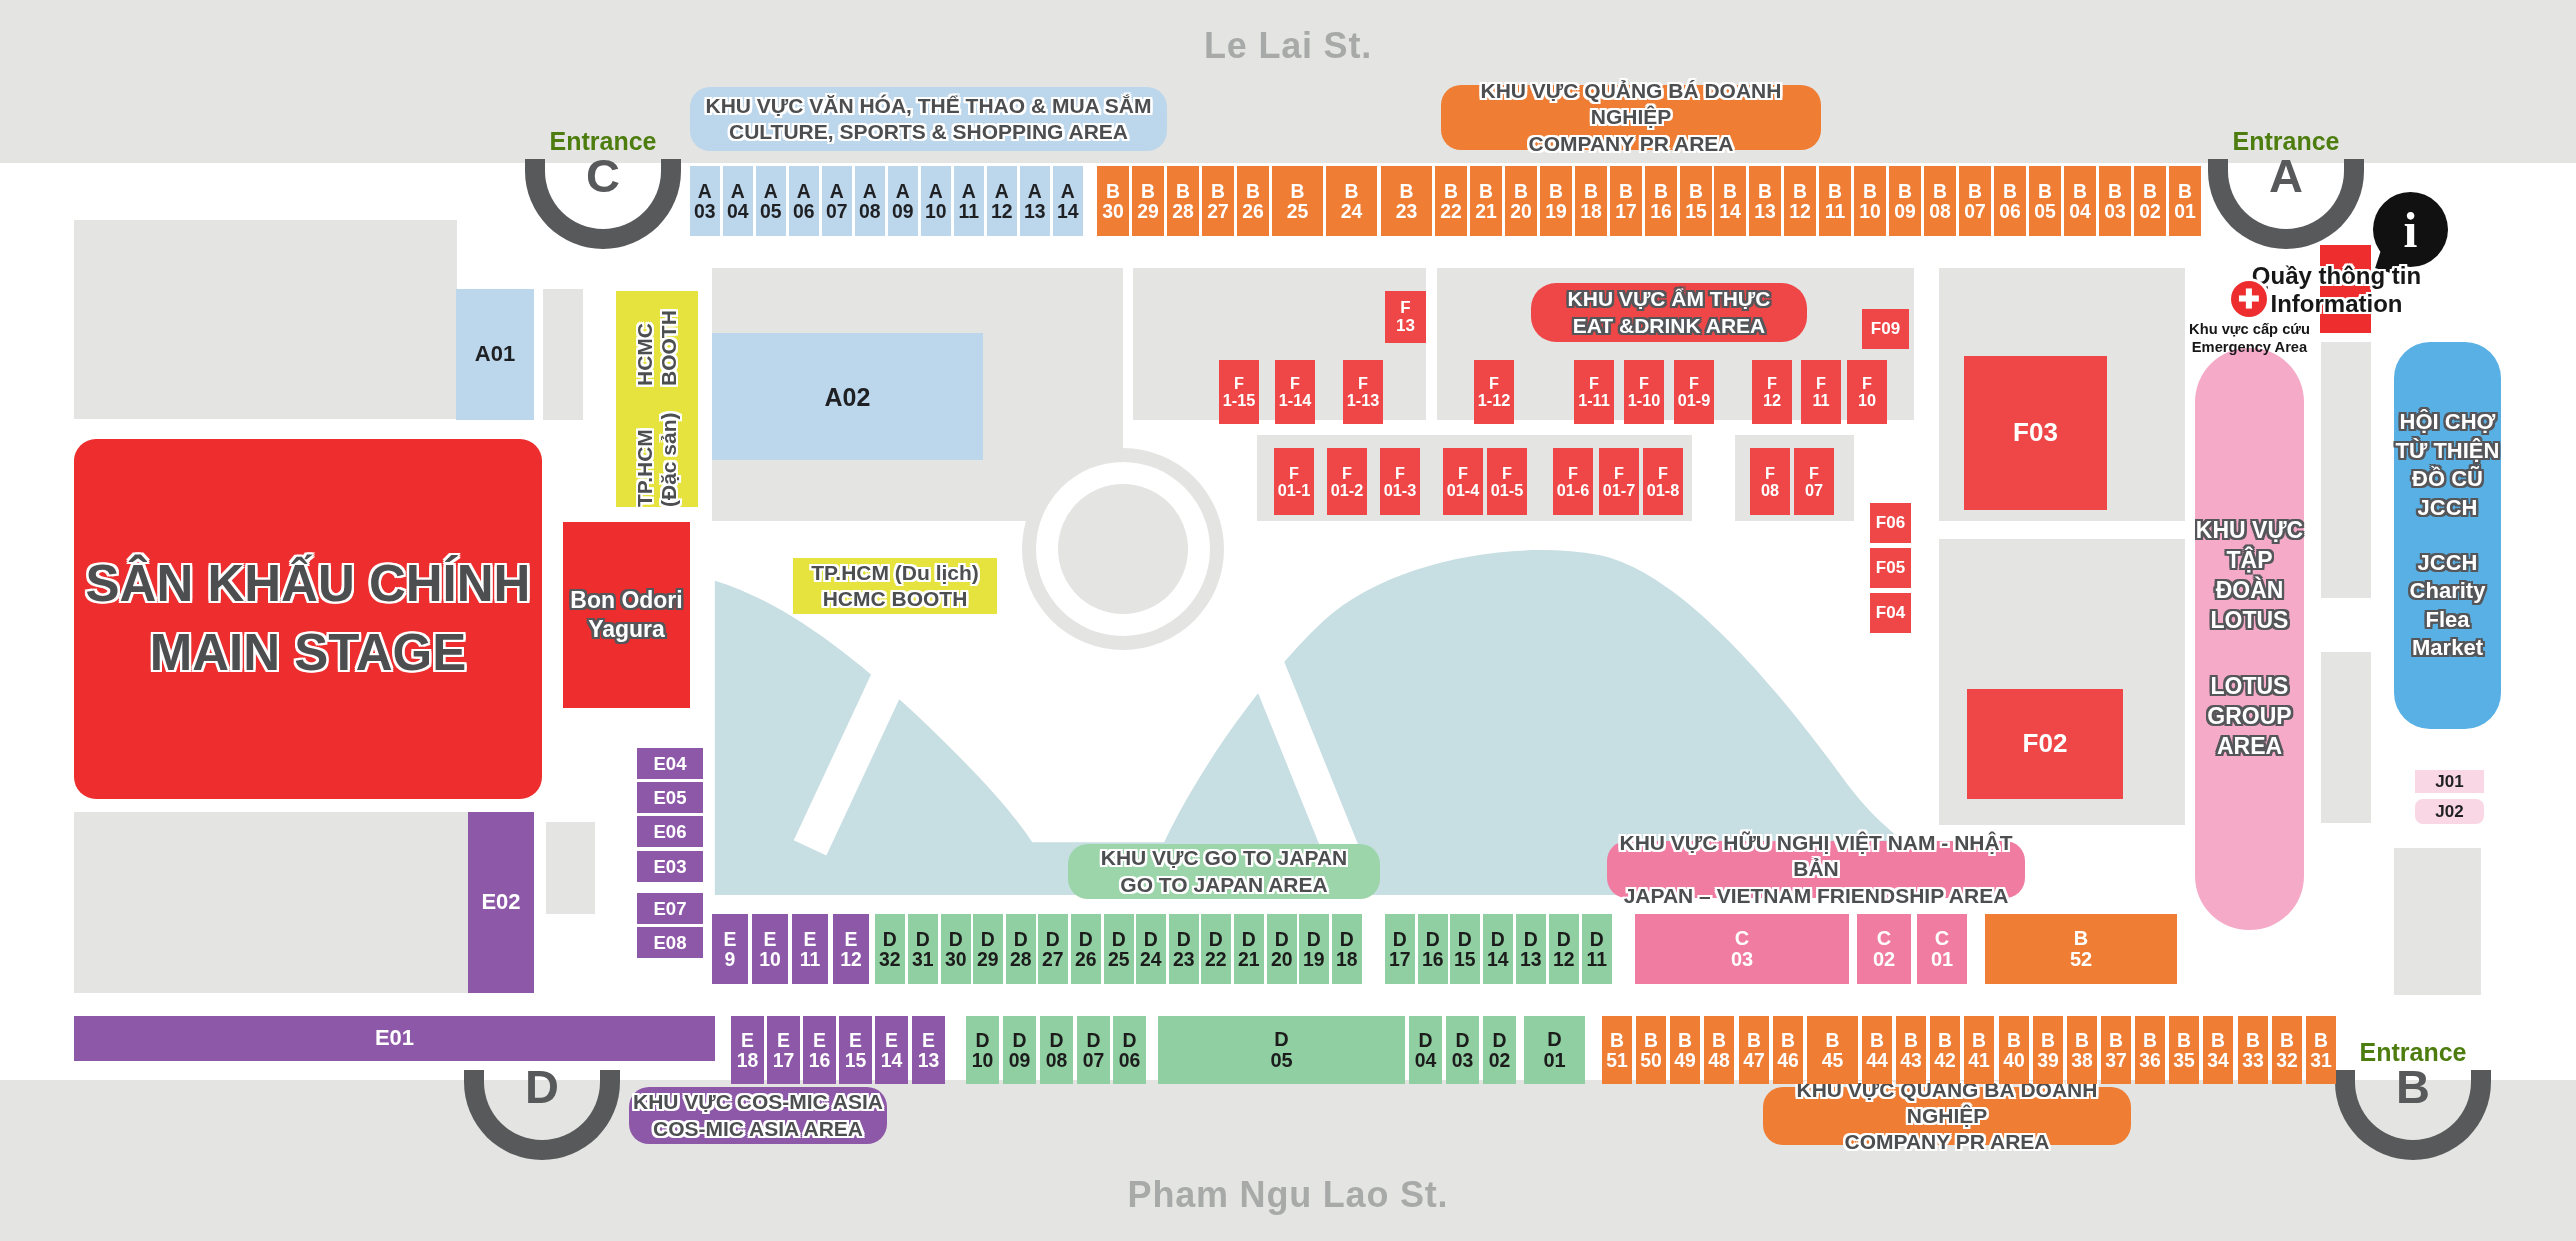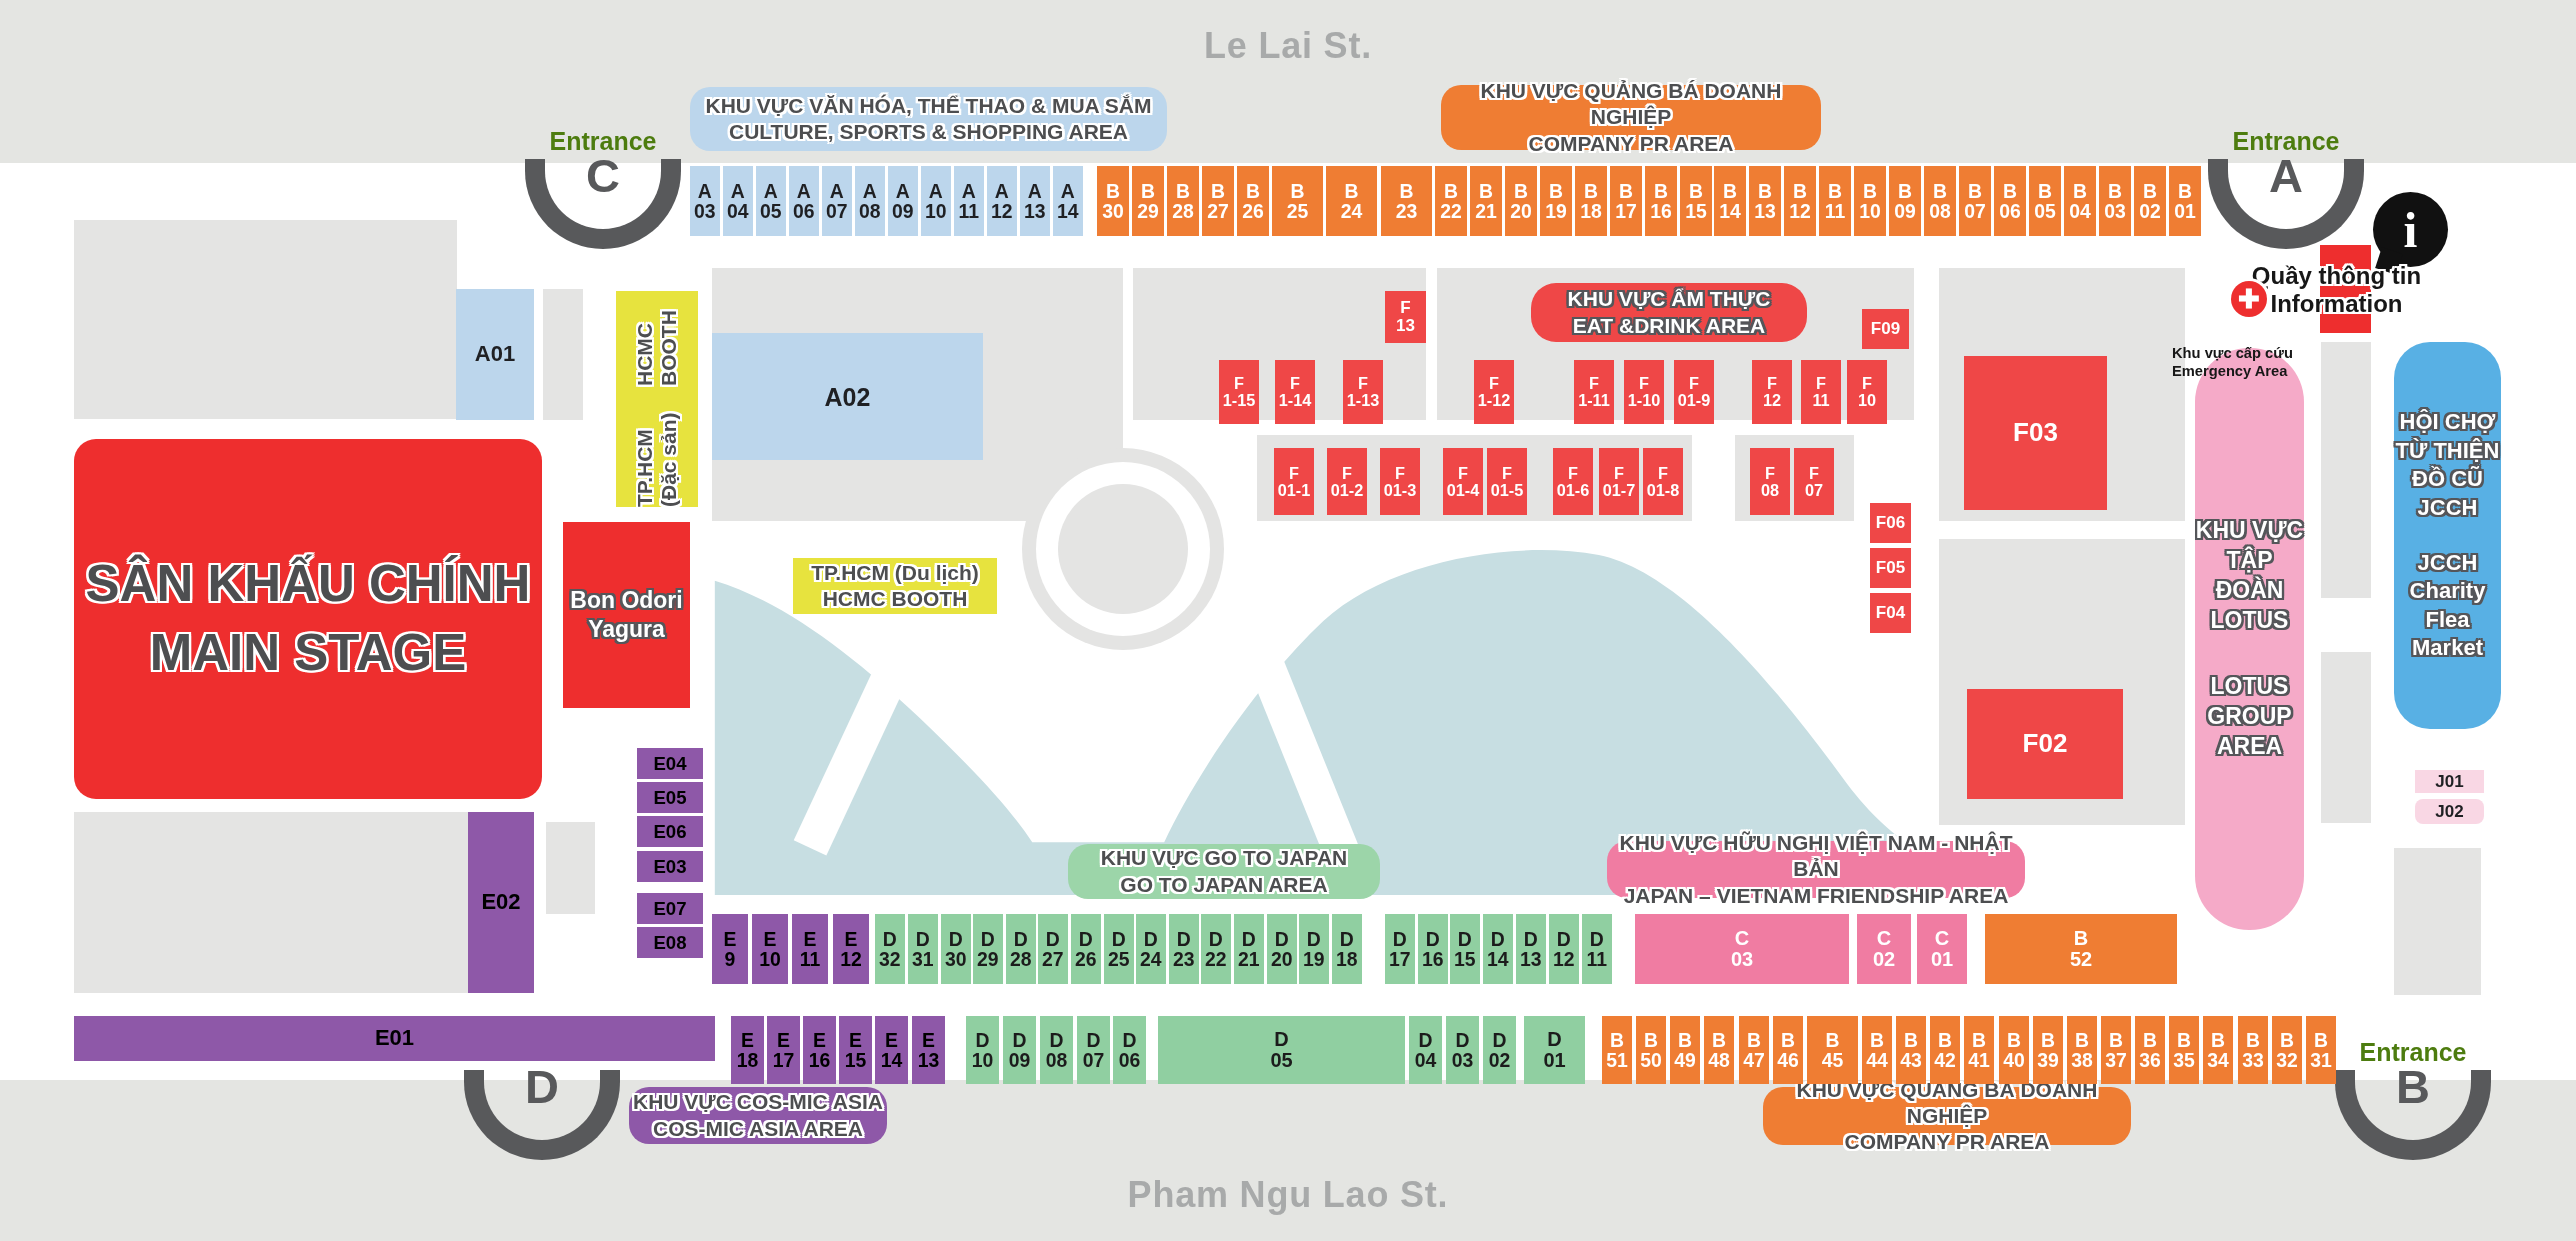--- a/index.html
+++ b/index.html
@@ -7,21 +7,21 @@
   #map{position:relative;width:2576px;height:1242px;overflow:hidden;background:#fff;}
   .abs{position:absolute;}
   .band{position:absolute;left:0;width:100%;height:163px;background:var(--gray-band,#e4e5e2);}
   .street{position:absolute;left:0;width:100%;text-align:center;font-weight:bold;font-size:36px;color:var(--street,#a8aaaa);letter-spacing:0.8px;}
   .gblock{position:absolute;background:var(--gray-block,#e4e4e3);}
   .booth{position:absolute;display:flex;flex-direction:column;align-items:center;justify-content:center;font-weight:bold;text-align:center;line-height:1.04;}
   .booth div{white-space:nowrap;}
   .b-blue{background:var(--blue-booth,#bcd6ec);color:#1f2023;}
   .b-orange{background:var(--orange,#ef7d33);color:#fff;}
   .b-green{background:var(--green,#90cfa1);color:#1c1c1c;}
-  .b-purple{background:var(--purple,#8e58a8);color:#000000;}
+  .b-purple{background:var(--purple,#8e58a8);color:#ffffff;}
   .b-pinkc{background:var(--pink-c,#f07ca2);color:#fff;}
   .b-red{background:var(--red-booth,#ef4747);color:#fff;}
   .b-pinkj{background:var(--pink-j,#f9d7e4);color:#1f2023;}
   .arealabel{position:absolute;display:flex;flex-direction:column;align-items:center;justify-content:center;
     font-weight:bold;text-align:center;border-radius:20px;line-height:1.25;}
   .t-dark{color:#4d4e50;text-shadow:-2.3px -2.3px 0 #fff,2.3px -2.3px 0 #fff,-2.3px 2.3px 0 #fff,2.3px 2.3px 0 #fff,-2.3px 0 0 #fff,2.3px 0 0 #fff,0 -2.3px 0 #fff,0 2.3px 0 #fff;}
   .t-white{color:#fff;text-shadow:-2.3px -2.3px 0 #55565a,2.3px -2.3px 0 #55565a,-2.3px 2.3px 0 #55565a,2.3px 2.3px 0 #55565a,-2.3px 0 0 #55565a,2.3px 0 0 #55565a,0 -2.3px 0 #55565a,0 2.3px 0 #55565a;}
   .t-black{color:#171717;text-shadow:-2.3px -2.3px 0 #fff,2.3px -2.3px 0 #fff,-2.3px 2.3px 0 #fff,2.3px 2.3px 0 #fff,-2.3px 0 0 #fff,2.3px 0 0 #fff,0 -2.3px 0 #fff,0 2.3px 0 #fff;}
   .entrance{position:absolute;width:202px;text-align:center;}
   .entrance .word{font-weight:bold;font-size:25px;color:#4d7c0f;}
@@ -239,21 +239,21 @@
   <div class="booth" style="left:2320px;top:245px;width:51px;height:88px;background:var(--red,#ee2e2e);"></div>
   <div class="infobubble" style="left:2373px;top:192px;width:75px;height:75px;font-size:50px;">
     <span style="font-family:'Liberation Serif',serif;">i</span>
     <div class="tail"></div>
   </div>
   <div class="abs" style="left:2228px;top:262px;width:217px;text-align:center;font-weight:bold;font-size:24px;line-height:1.15;">
     <div class="t-black">Quầy thông tin</div>
     <div class="t-black">Information</div>
   </div>
   <div class="cross" style="left:2231px;top:281px;width:36px;height:36px;font-size:26px;">✚</div>
-  <div class="abs" style="left:2172px;top:320px;width:155px;font-weight:bold;font-size:14.7px;color:#171717;line-height:1.25;margin-top:24px;">
+  <div class="abs" style="left:2172px;top:320px;width:155px;text-align:center;font-weight:bold;font-size:14.7px;color:#171717;line-height:1.25;">
     <div>Khu vực cấp cứu</div>
     <div>Emergency Area</div>
   </div>
 
   <div id="gen-rows">
       <div class="booth b-blue" style="left: 690px; top: 166px; width: 29.5px; height: 70px; font-size: 19.4px;">
         <div>A</div>
         <div>03</div>
       </div>
       <div class="booth b-blue" style="left: 723px; top: 166px; width: 29.5px; height: 70px; font-size: 19.4px;">

